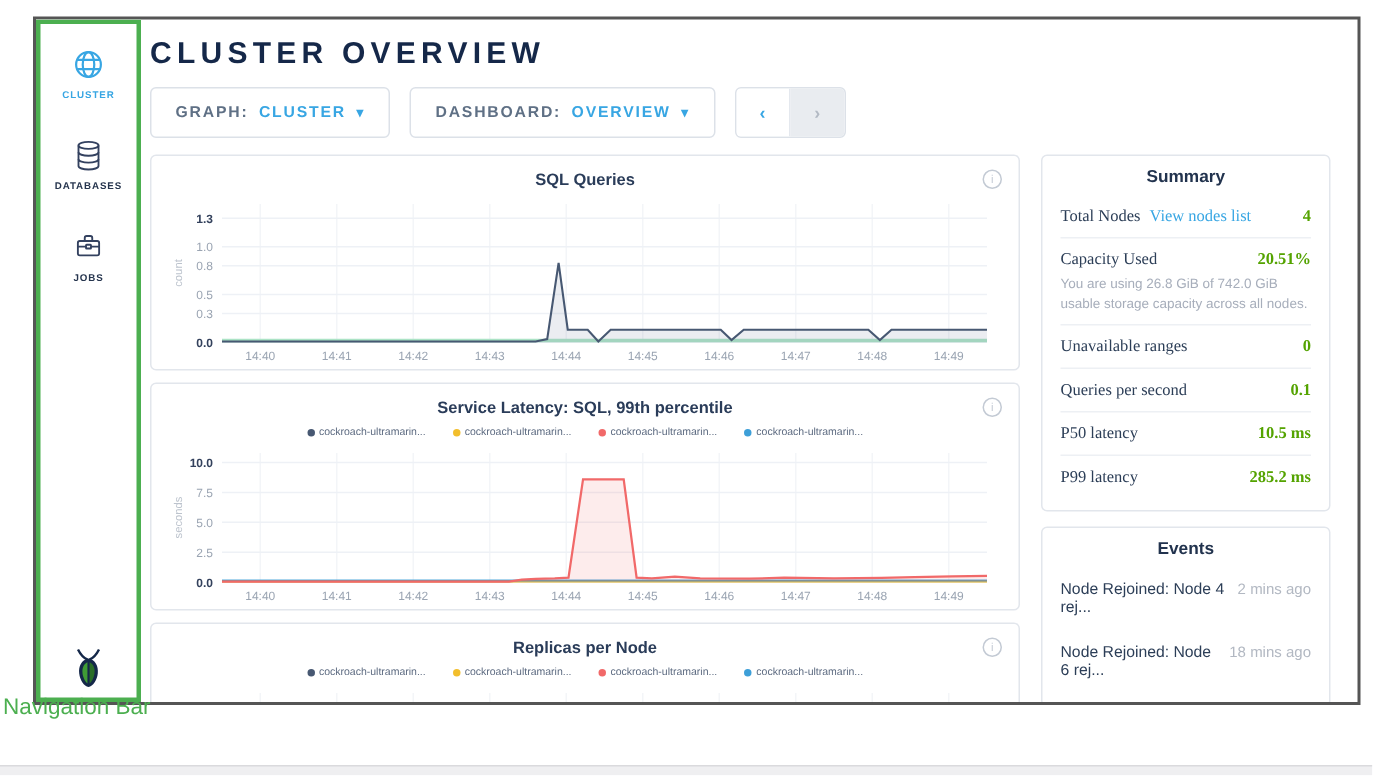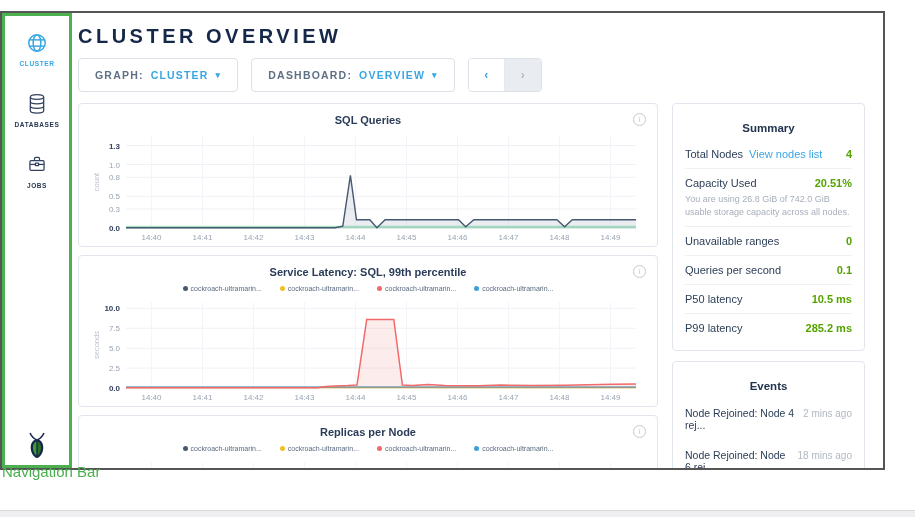--- a/index.html
+++ b/index.html
@@ -1,20 +1,20 @@
 <!DOCTYPE html>
 <html><head>
 <meta charset="utf-8">
 <style>
   html,body{margin:0;padding:0;background:#fff;}
   body{font-family:"Liberation Sans",sans-serif;-webkit-font-smoothing:antialiased;}
   .stage{position:relative;width:915px;height:517px;background:#fff;overflow:hidden;}
 
   
-  .app-window{position:absolute;left:0;top:11px;width:885px;height:459px;
+  .app-window{position:absolute;left:22px;top:11px;width:885px;height:459px;
     border:2px solid #555;background:#fff;display:flex;overflow:hidden;box-sizing:border-box;}
 
   
   .navbar{width:70px;box-sizing:border-box;border:3px solid #4caf50;background:#fff;
     display:flex;flex-direction:column;align-items:center;padding-top:16px;position:relative;flex:0 0 70px;}
   .nav-item{display:flex;flex-direction:column;align-items:center;margin-bottom:26px;cursor:pointer;}
   .nav-icon{display:block;height:22px;}
   .nav-label{font-size:6.5px;font-weight:bold;letter-spacing:.6px;color:#26354e;margin-top:6px;}
   .nav-item.active .nav-label{color:#38a6e3;}
   .nav-logo{position:absolute;bottom:6px;left:0;right:0;display:flex;justify-content:center;cursor:pointer;}
@@ -49,25 +49,25 @@
     border-radius:50%;color:#c3cad4;font-size:7.5px;line-height:11px;text-align:center;cursor:pointer;}
   .legend{display:flex;justify-content:center;gap:18px;margin-top:3px;height:11px;}
   .legend:empty{display:none;}
   .legend-item{display:flex;align-items:center;gap:3px;font-size:7px;color:#5c6a80;}
   .legend-dot{width:5px;height:5px;border-radius:50%;display:inline-block;}
   svg.chart{display:block;margin:2px auto 0;}
   .tick{font-size:8px;fill:#9aa4b2;}
   .tick.edge{fill:#33415c;font-weight:bold;}
   .ylab{font-size:7.5px;fill:#bcc3cd;}
 
-  .summary-panel,.events-panel{padding:12px 12px 8px;}
+  .summary-panel,.events-panel{padding:2px 12px 8px;}
   .panel-title{margin:6px 0 6px;text-align:center;font-size:11.5px;color:#22334e;font-weight:bold;}
   .s-row{border-bottom:1px solid #edf0f4;padding:8px 0;}
   .s-row:last-child{border-bottom:none;}
-  .s-line{display:flex;align-items:baseline;gap:6px;font-size:11px;}
+  .s-line{display:flex;align-items:baseline;gap:6px;font-size:11px;font-family:Liberation Serif, serif;}
   .s-label{color:#2c3e57;}
   .s-link{color:#38a6e3;cursor:pointer;text-decoration:none;}
   .s-link:empty{display:none;}
   .s-value{margin-left:auto;color:#54a300;font-weight:bold;white-space:nowrap;}
   .s-note{font-size:9px;color:#a7aebb;margin-top:4px;line-height:1.4;}
   .s-note:empty{display:none;}
   .e-row{display:flex;justify-content:flex-start;align-items:baseline;padding:9px 0;}
   .e-text{color:#2c3e57;font-size:10.5px;}
   .e-time{color:#b2b8c2;font-size:10px;white-space:nowrap;margin-left:8px;}
 

